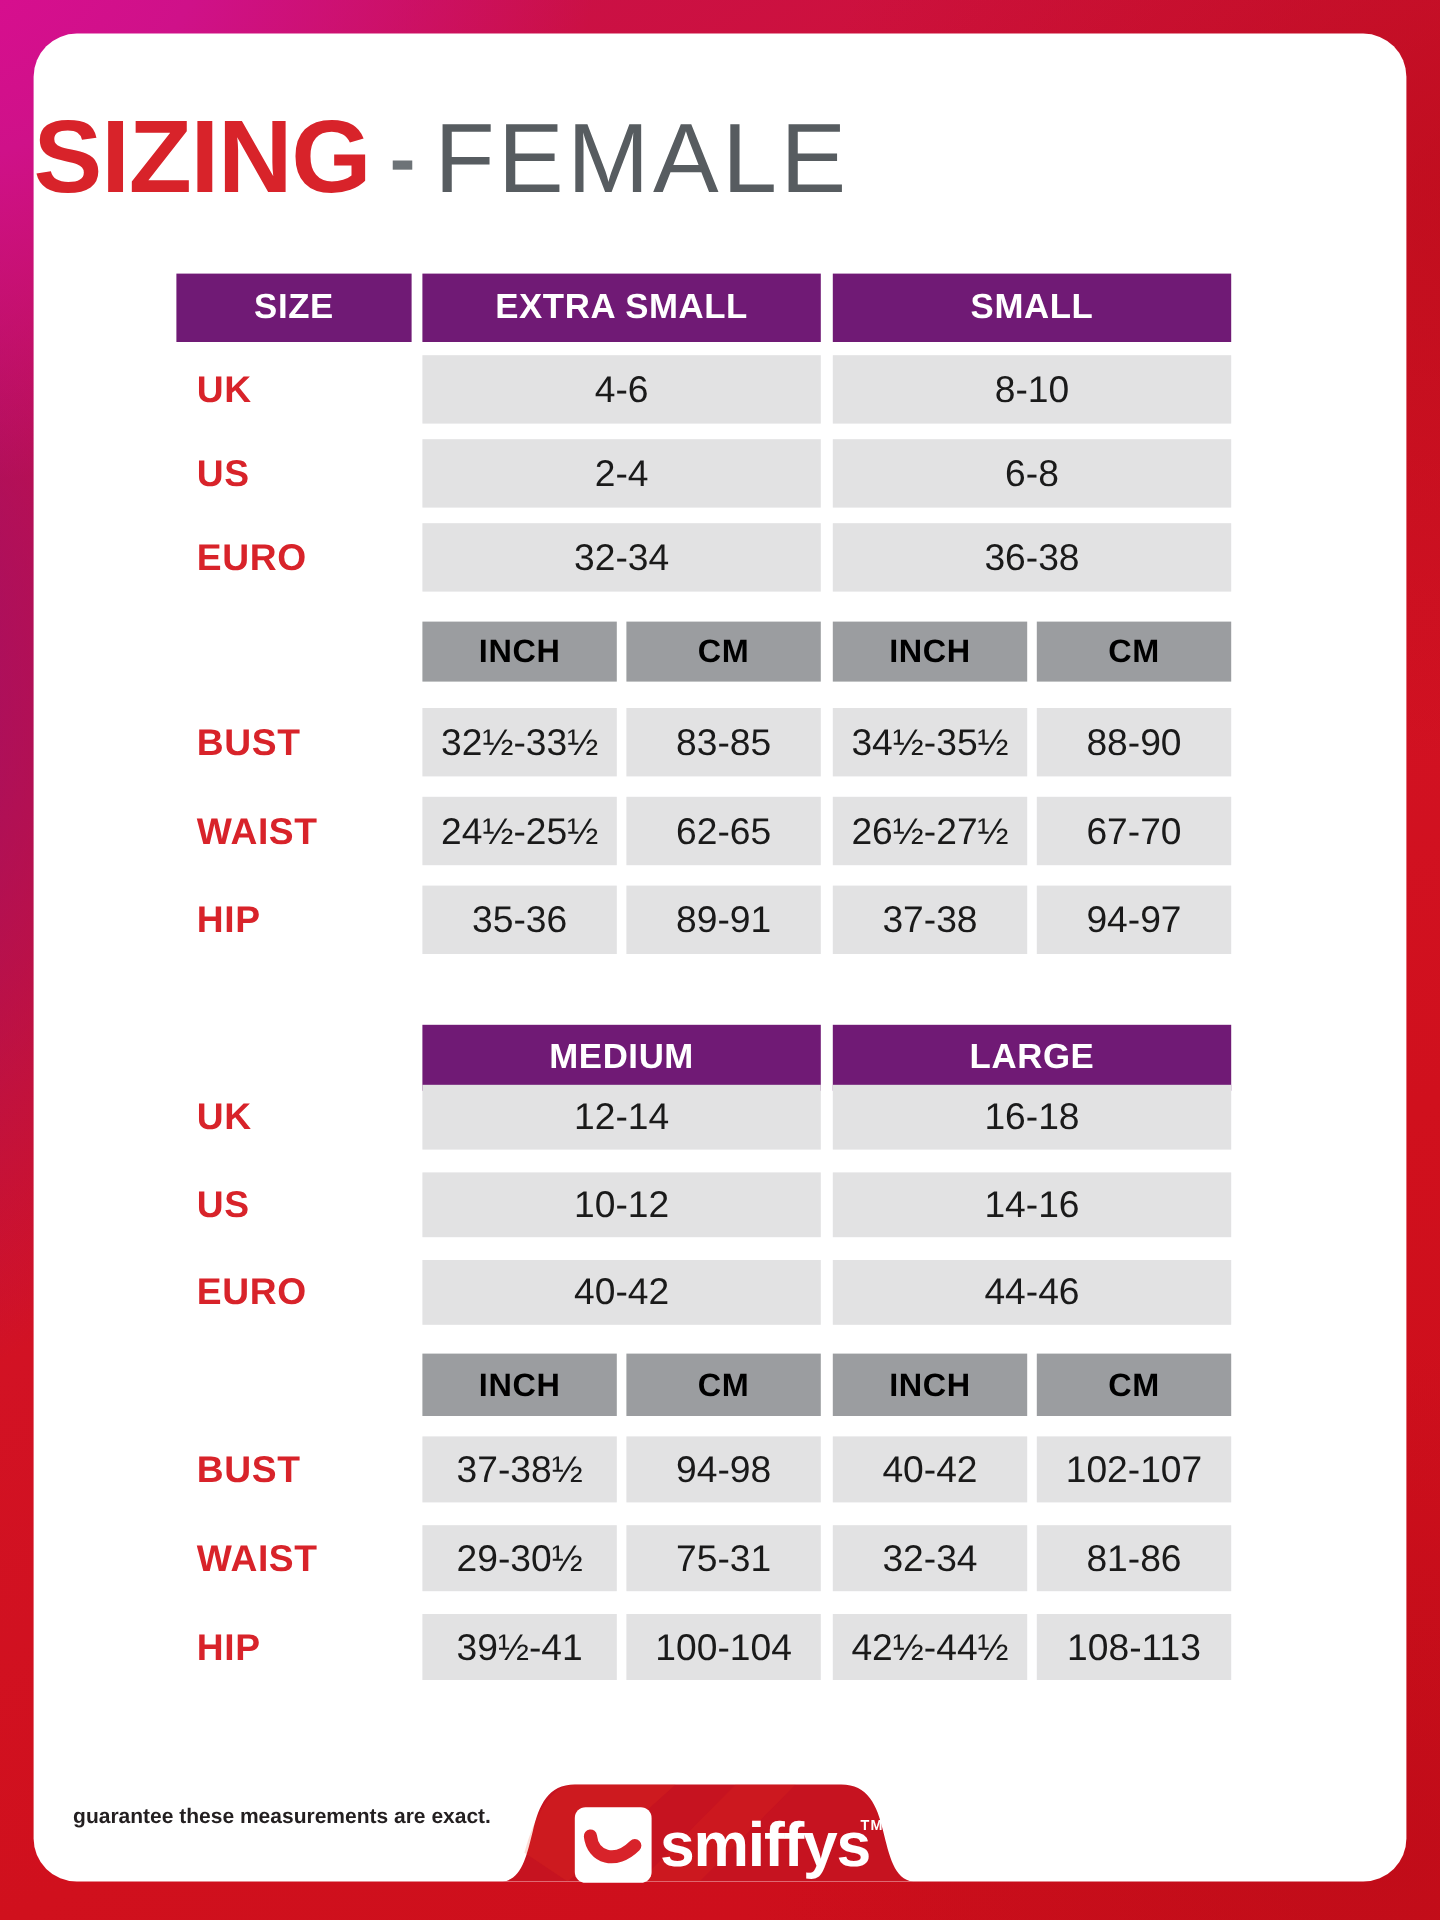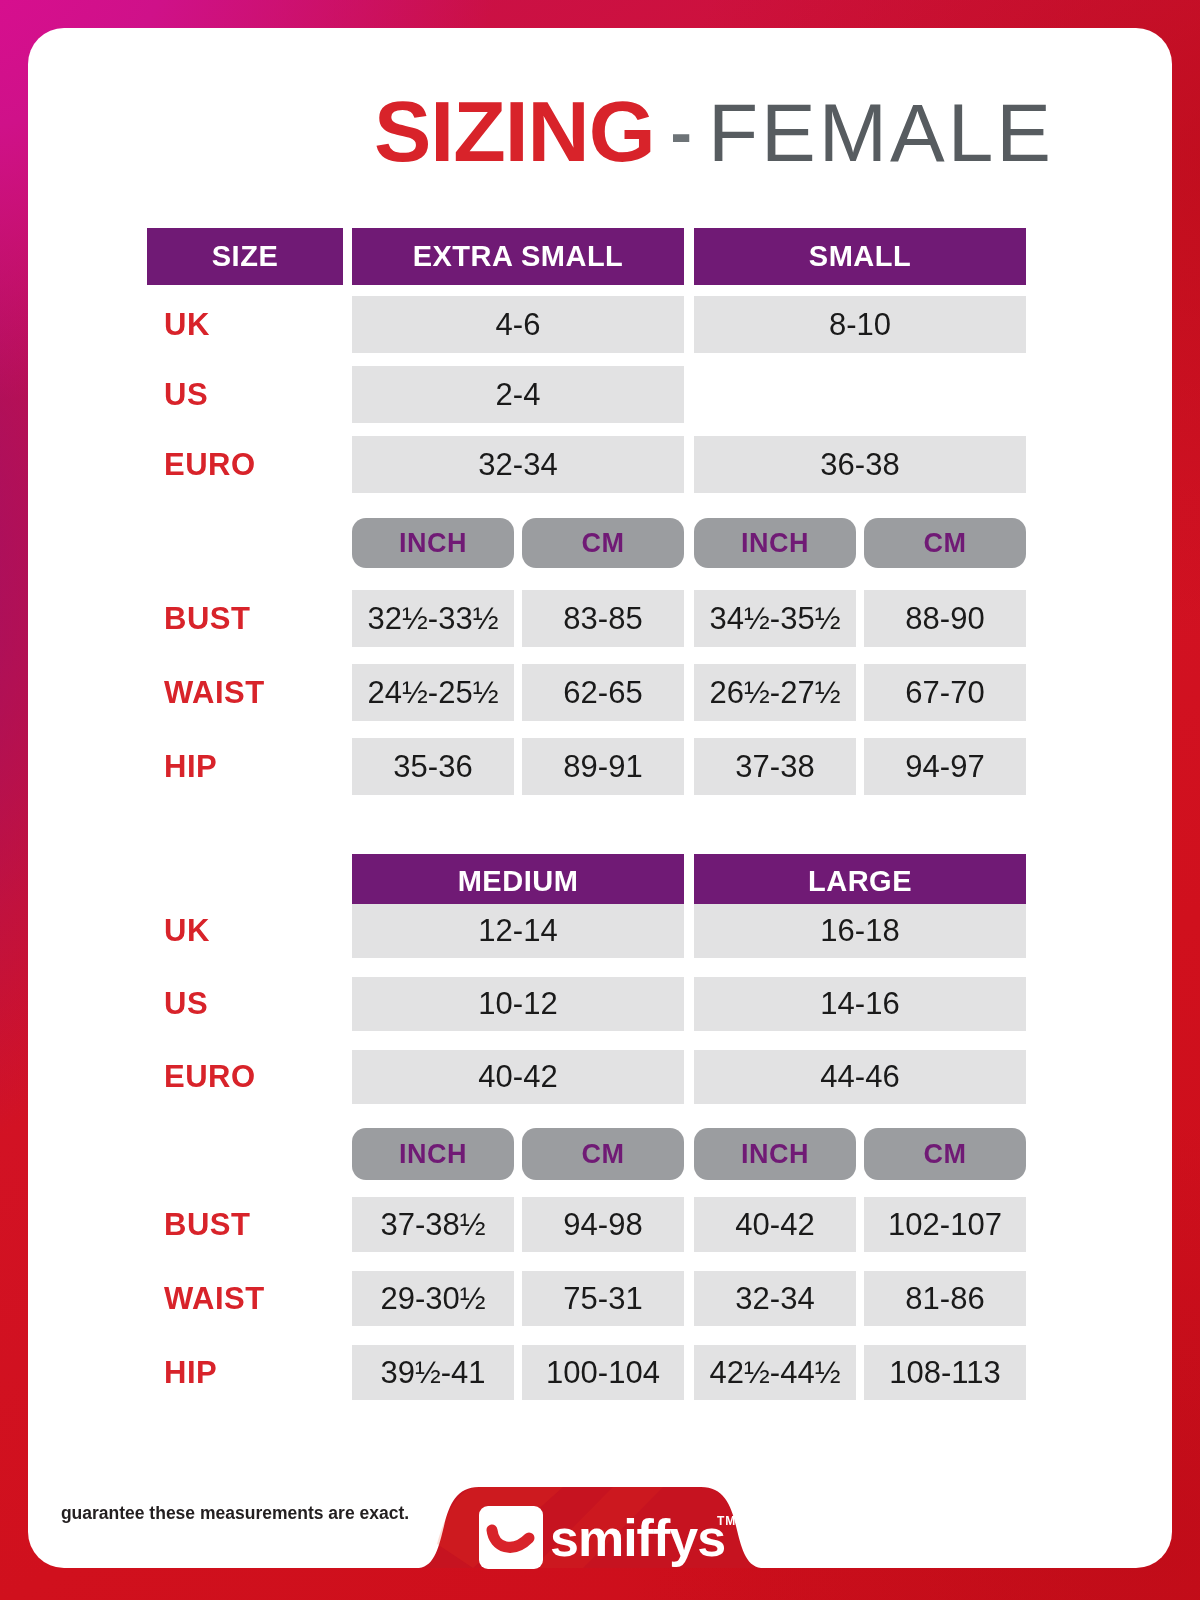--- a/index.html
+++ b/index.html
@@ -12,34 +12,34 @@
       radial-gradient(800px 1100px at -14% 36%, rgba(148,14,118,0.9) 0%, rgba(148,14,118,0) 55%),
       radial-gradient(1000px 800px at 106% 10%, rgba(176,9,20,0.55) 0%, rgba(176,9,20,0) 60%),
       radial-gradient(900px 700px at 96% 96%, rgba(180,10,22,0.45) 0%, rgba(180,10,22,0) 60%),
       linear-gradient(150deg, #c70f52 0%, #d31327 40%, #d0101d 70%, #cb0e1b 100%);
   }
   .card{
     position:absolute;left:28px;top:28px;width:1144px;height:1540px;
     background:#ffffff;border-radius:36px;
   }
   
-  .title{position:absolute;left:0;top:86px;width:1054px;text-align:right;font-size:0;white-space:nowrap;}
+  .title{position:absolute;left:0;top:86px;width:1054px;text-align:left;font-size:0;white-space:nowrap;padding-left:28px;}
   .title span{display:inline-block;vertical-align:baseline;line-height:1.05;}
   .t-sizing{font-size:86px;font-weight:bold;color:#d8232a;letter-spacing:-1px;}
   .t-dash{font-size:64px;font-weight:bold;color:#6d7377;margin:0 16px;position:relative;top:-6px;}
   .t-female{font-size:82px;font-weight:400;color:#575c60;letter-spacing:3px;}
   
   .row{position:absolute;left:0;width:1200px;}
   .cell{
     position:absolute;top:0;height:100%;
     display:flex;align-items:center;justify-content:center;
     background:#e2e2e3;color:#1a1a1a;font-size:31px;
   }
   .hdr{background:#701a75;color:#ffffff;font-weight:bold;font-size:29px;letter-spacing:0.5px;}
-  .unit{background:#9b9da0;color:#701a75;font-weight:bold;font-size:27px;letter-spacing:0.5px;border-radius:14px;}
+  .unit{background:#9b9da0;color:#000000;font-weight:bold;font-size:27px;letter-spacing:0.5px;}
   .lab{
     position:absolute;left:164px;top:0;height:100%;
     display:flex;align-items:center;
     color:#d8232a;font-weight:bold;font-size:31px;letter-spacing:0.5px;
   }
   .cL{left:147px;width:196px;}
   .cA{left:352px;width:332px;}
   .cB{left:694px;width:332px;}
   .cA1{left:352px;width:162px;}
   .cA2{left:522px;width:162px;}
@@ -101,20 +101,21 @@
 </div>
 
 <div class="row r-uk1">
   <div class="lab">UK</div>
   <div class="cell cA">4-6</div>
   <div class="cell cB">8-10</div>
 </div>
 <div class="row r-us1">
   <div class="lab">US</div>
   <div class="cell cA">2-4</div>
+  <div class="cell cB">6-8</div>
 </div>
 <div class="row r-eu1">
   <div class="lab">EURO</div>
   <div class="cell cA">32-34</div>
   <div class="cell cB">36-38</div>
 </div>
 
 <div class="row r-un1">
   <div class="cell unit cA1">INCH</div>
   <div class="cell unit cA2">CM</div>

